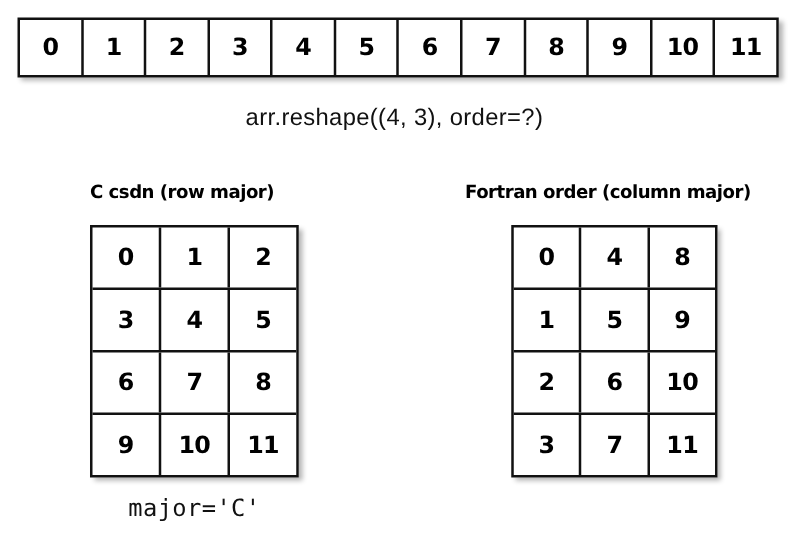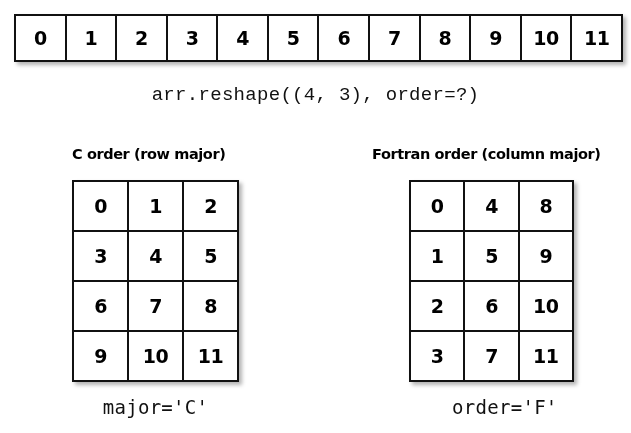--- a/index.html
+++ b/index.html
@@ -43,21 +43,21 @@
   }
   #flat-array .cell:last-child { border-right: none; }
 
   
   #reshape-caption {
     position: absolute;
     left: 0;
     top: 84px;
     width: 631px;
     text-align: center;
-    font-family: Liberation Mono, monospace;
+    font-family: Liberation Sans, sans-serif;
     font-size: 19px;
     letter-spacing: 0.3px;
     color: #111111;
   }
 
   
   .panel { position: absolute; }
   #panel-c  { left: 72px;  top: 146px; }
   #panel-f  { left: 372px; top: 146px; }
 
@@ -142,21 +142,21 @@
   <div class="cell">7</div>
   <div class="cell">8</div>
   <div class="cell">9</div>
   <div class="cell">10</div>
   <div class="cell">11</div>
 </div>
 
 <div id="reshape-caption">arr.reshape((4, 3), order=?)</div>
 
 <div class="panel" id="panel-c">
-  <div class="panel-title">C order (row major)</div>
+  <div class="panel-title">C csdn (row major)</div>
 
   <div class="grid" id="grid-c">
     <div class="grid-row">
       <div class="grid-cell">0</div>
       <div class="grid-cell">1</div>
       <div class="grid-cell">2</div>
     </div>
     <div class="grid-row">
       <div class="grid-cell">3</div>
       <div class="grid-cell">4</div>
@@ -196,16 +196,15 @@
       <div class="grid-cell">6</div>
       <div class="grid-cell">10</div>
     </div>
     <div class="grid-row">
       <div class="grid-cell">3</div>
       <div class="grid-cell">7</div>
       <div class="grid-cell">11</div>
     </div>
   </div>
 
-  <div class="order-label" id="order-label-f">order='F'</div>
 </div>
 
 <div id="watermark">https://blog.csdn.net 掘金技术社区</div>
 
 </body></html>

